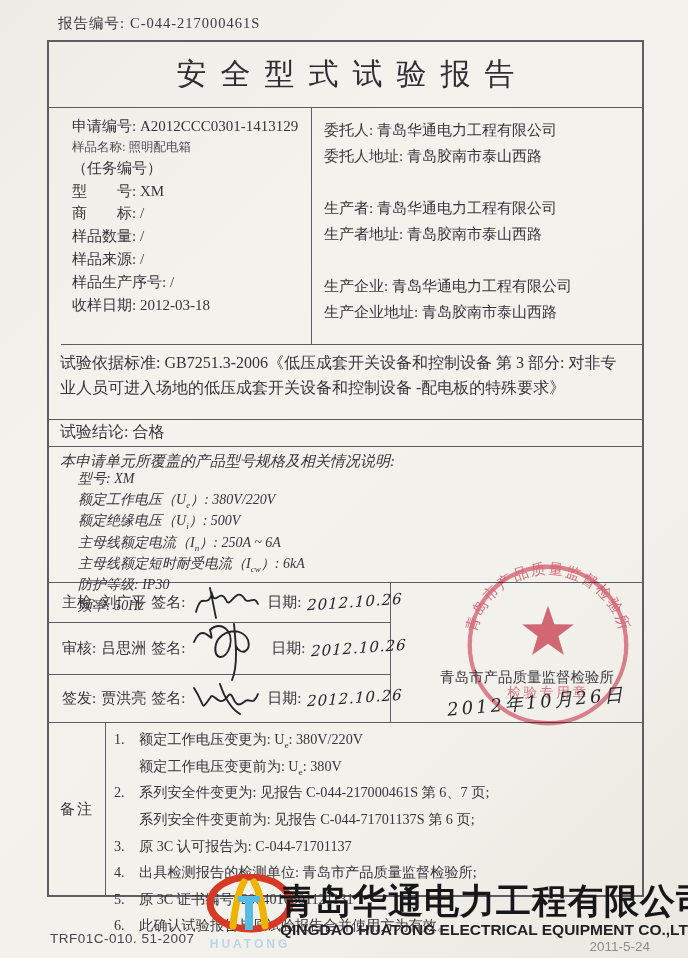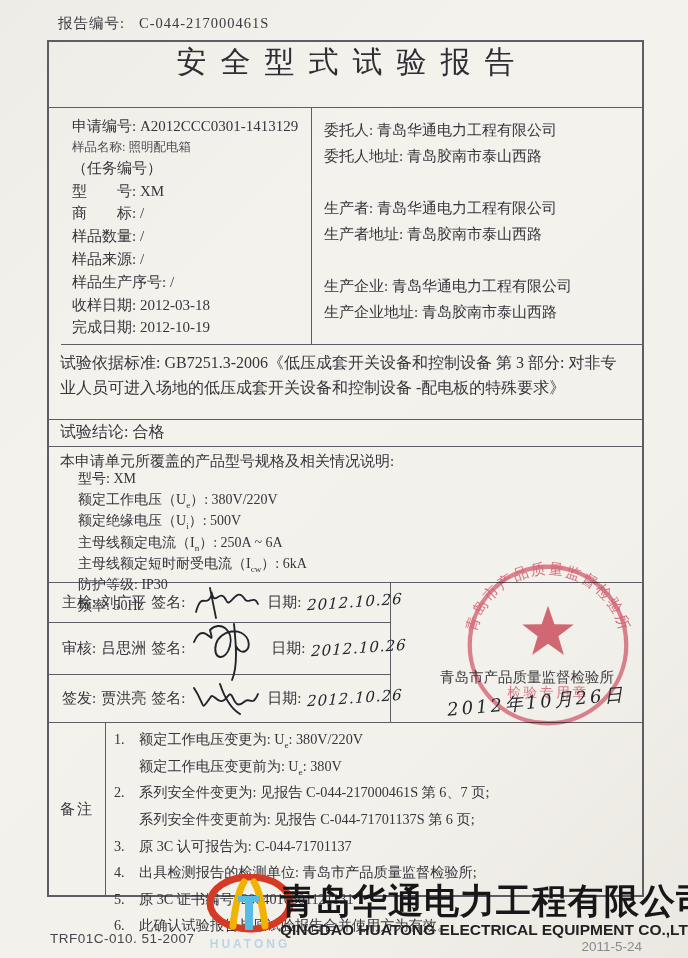--- a/index.html
+++ b/index.html
@@ -6,42 +6,42 @@
   html,body { width:688px; height:958px; }
   body {
     position:relative;
     width:688px; height:958px;
     background:linear-gradient(135deg,#eeece6 0%,#f4f2ec 30%,#f3f1eb 70%,#eae8e1 100%);
     font-family:"Liberation Serif", serif;
     color:#35353b;
     overflow:hidden;
   }
   .report-no { position:absolute; left:58px; top:14px; font-size:14.5px; letter-spacing:1px; color:#3a3a40; }
-  .report-no .val { margin-left:14px; }
+  .report-no .val { margin-left:5px; }
 
   .doc-table {
     position:absolute; left:47px; top:40px; width:597px; height:857px;
     border:2px solid #5d5d63;
   }
   .sect { border-bottom:1.5px solid #5d5d63; overflow:visible; }
   .sect:last-child { border-bottom:none; }
 
-  .row-title { height:66px; display:flex; justify-content:center; }
+  .row-title { height:66px; display:flex; align-items:center; justify-content:center; }
   .row-title .t { font-size:30px; letter-spacing:14px; padding-left:14px; color:#2e2e34; font-weight:500; }
 
   .row-info { height:237px; display:flex;margin-left:12px; }
   .info-left { width:251px; border-right:1.5px solid #5d5d63; padding:7px 0 0 11px; }
   .info-left .ln { font-size:15px; line-height:22.8px; white-space:nowrap; }
   .info-left .ln:nth-child(2) { font-size:12.5px; line-height:19px; color:#4a4a50; }
   .info-right { flex:1; padding:9px 0 0 12px; }
   .info-right .ln { font-size:15px; line-height:26px; min-height:26px; white-space:nowrap; }
 
   .row-standard { height:75px; padding:6px 12px 0 11px; font-size:16px; line-height:24.5px; }
   .row-conclusion { height:27px; padding:2px 0 0 11px; font-size:16px; }
-  .row-specs { height:136px; padding:4px 0 0 11px; }
+  .row-specs { height:136px; padding:4px 0 0 11px;font-style:italic; }
   .row-specs .hd { font-size:15px; line-height:20px; }
   .row-specs .ln { font-size:14px; line-height:16.4px; padding-left:18px; white-space:nowrap; }
   sub { font-size:0.65em; }
 
   .row-sign { height:140px; display:flex; }
   .sign-left { width:342px; border-right:1.5px solid #5d5d63; display:flex; flex-direction:column; }
   .sign-row { display:flex; align-items:center; padding-left:13px; gap:5px; border-bottom:1.5px solid #5d5d63; overflow:visible; }
   .sign-row:nth-child(1) { height:40px; }
   .sign-row:nth-child(2) { height:52px; }
   .sign-row:nth-child(3) { height:48px; border-bottom:none; }
@@ -59,21 +59,21 @@
   .row-remarks { flex:1; height:172px; display:flex; }
   .rm-label { width:57px; border-right:1.5px solid #5d5d63; display:flex; align-items:center; justify-content:center; font-size:15px; letter-spacing:2px; }
   .rm-body { flex:1; padding:6px 6px 0 8px; }
   .rm-ln { display:flex; font-size:14.2px; line-height:20.8px; white-space:nowrap; }
   .rm-ln .num { width:25px; flex:0 0 auto; }
 
   .footer-logo { position:absolute; left:205px; top:874px; z-index:6; }
   .footer-block { position:absolute; left:280px; top:882px; width:384px; text-align:right; z-index:6; }
   .company-cn { font-family:"Liberation Sans", sans-serif; font-weight:800; font-size:35px; letter-spacing:1px; color:#17171a; line-height:38px; white-space:nowrap; }
   .company-en { font-family:"Liberation Sans", sans-serif; font-weight:700; font-size:15.5px; color:#222; line-height:19px; white-space:nowrap; }
-  .print-date { font-size:13.5px; color:#8b8b8d; margin-right:22px; line-height:15px; font-family:"Liberation Sans", sans-serif; }
+  .print-date { font-size:13.5px; color:#8b8b8d; margin-right:14px; line-height:15px; font-family:"Liberation Sans", sans-serif; }
   .form-code { position:absolute; left:50px; top:931px; font-size:13.5px; color:#46464c; letter-spacing:0.5px; font-family:Liberation Sans, sans-serif; }
 </style>
 </head>
 <body>
 
 <div class="report-no">
   <span>报告编号:</span><span class="val">C-044-217000461S</span>
 </div>
 
 <div class="doc-table">
@@ -86,21 +86,20 @@
     <div class="info-left">
       <div class="ln">申请编号: A2012CCC0301-1413129</div>
       <div class="ln">样品名称: 照明配电箱</div>
       <div class="ln">（任务编号）</div>
       <div class="ln">型　　号: XM</div>
       <div class="ln">商　　标: /</div>
       <div class="ln">样品数量: /</div>
       <div class="ln">样品来源: /</div>
       <div class="ln">样品生产序号: /</div>
       <div class="ln">收样日期: 2012-03-18</div>
-      <div class="ln">完成日期: 2012-10-19</div>
     </div>
     <div class="info-right">
       <div class="ln">委托人: 青岛华通电力工程有限公司</div>
       <div class="ln">委托人地址: 青岛胶南市泰山西路</div>
       <div class="ln"></div>
       <div class="ln">生产者: 青岛华通电力工程有限公司</div>
       <div class="ln">生产者地址: 青岛胶南市泰山西路</div>
       <div class="ln"></div>
       <div class="ln">生产企业: 青岛华通电力工程有限公司</div>
       <div class="ln">生产企业地址: 青岛胶南市泰山西路</div>

